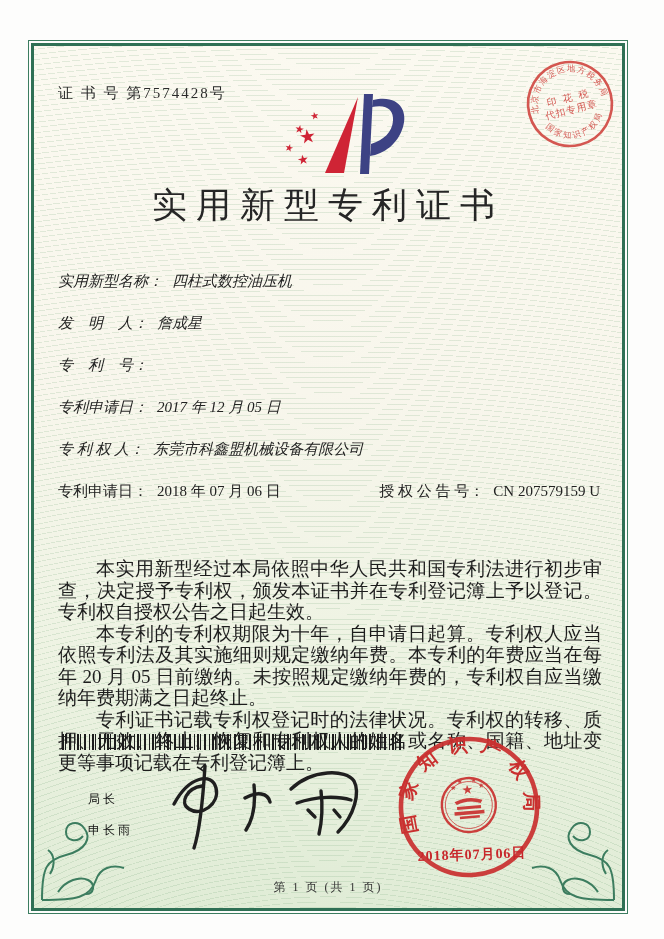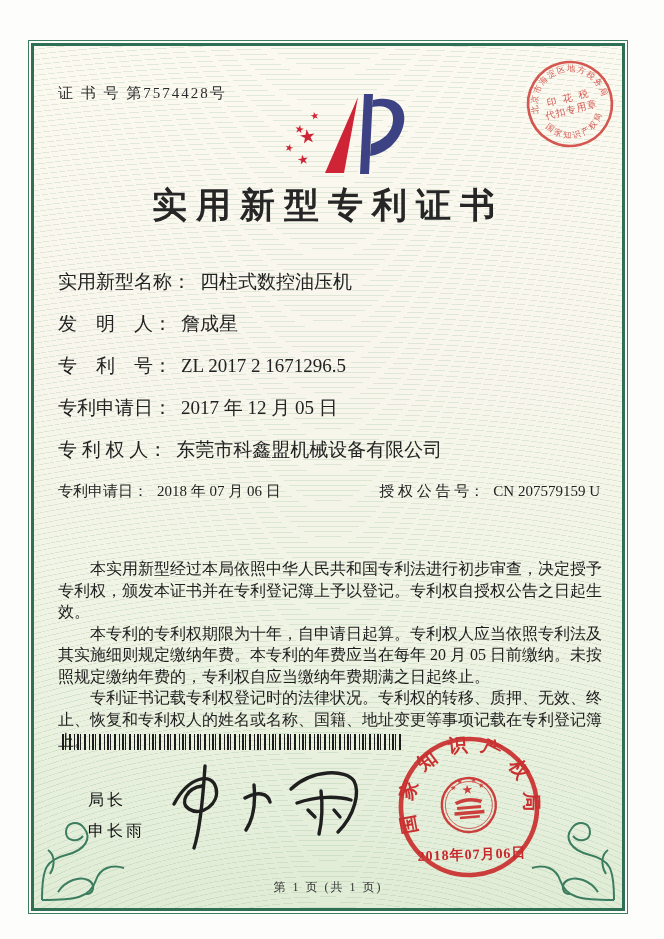--- a/index.html
+++ b/index.html
@@ -17,40 +17,40 @@
   }
 
   .cert-no { position:absolute; left:24px; top:38px; font-size:15px; letter-spacing:2px; color:#2b2b2b; }
 
   .logo { position:absolute; left:250px; top:46px; width:130px; height:97px; }
 
   .tax-stamp { position:absolute; left:490px; top:12px; width:92px; height:92px;
     transform:rotate(-14deg); opacity:.92; }
 
   .title { position:absolute; top:136px; left:0; width:100%; text-align:center;
-    font-size:35px; font-weight:bold; letter-spacing:9px; color:#262626; }
+    font-size:35px; font-weight:normal; letter-spacing:9px; color:#262626; }
 
   .fields { position:absolute; top:224px; left:24px; right:22px; color:#222; }
-  .row { display:flex; margin-bottom:19px; font-size:19px; line-height:23px; }
+  .row { display:flex; margin-bottom:19px; font-size:15px; line-height:23px;font-style:italic; }
   .lbl { flex:0 0 auto; }
   .val { margin-left:9px; white-space:pre-line; }
   .row-split { display:flex; justify-content:space-between; margin-bottom:0; font-size:15px; line-height:23px; }
   .pair { display:flex; }
 
-  .paras { position:absolute; top:512px; left:24px; right:20px; font-size:16px;
+  .paras { position:absolute; top:512px; left:24px; right:20px; font-size:19px;
     line-height:21.5px; color:#1d1d1d; text-align:justify; }
   .paras p { text-indent:2em; margin:0; }
 
   .barcode { position:absolute; left:28px; top:688px; width:340px; height:16px;
     background:
       repeating-linear-gradient(90deg,#1c1c1c 0 2px,transparent 2px 3px,
         #1c1c1c 3px 4px,transparent 4px 7px,#1c1c1c 7px 9px,transparent 9px 12px,
         #1c1c1c 12px 13px,transparent 13px 15px); }
 
-  .signer { position:absolute; left:54px; top:738px; font-size:16px; line-height:31px;
+  .signer { position:absolute; left:54px; top:738px; font-size:12px; line-height:31px;
     letter-spacing:3px; color:#101010; }
   .signature { position:absolute; left:115px; top:712px; width:215px; height:98px; }
 
   .seal { position:absolute; left:363px; top:689px; width:144px; height:144px;
     transform:rotate(-5deg); }
   .seal-date { position:absolute; left:368px; top:800px; width:140px; text-align:center;
     font-size:14px; font-weight:bold; color:#c8272b; letter-spacing:1px;
     transform:rotate(-2deg); }
 
   .footer { position:absolute; bottom:12px; left:0; width:100%; text-align:center;
@@ -101,21 +101,20 @@
       <div class="row">
         <span class="lbl">实用新型名称：</span>
         <span class="val">四柱式数控油压机</span>
       </div>
       <div class="row">
         <span class="lbl">发　明　人：</span>
         <span class="val">詹成星</span>
       </div>
       <div class="row">
         <span class="lbl">专　利　号：</span>
-        <span class="val">ZL 2017 2 1671296.5</span>
       </div>
       <div class="row">
         <span class="lbl">专利申请日：</span>
         <span class="val">2017 年 12 月 05 日</span>
       </div>
       <div class="row">
         <span class="lbl">专 利 权 人：</span>
         <span class="val">东莞市科鑫盟机械设备有限公司</span>
       </div>
       <div class="row-split">

